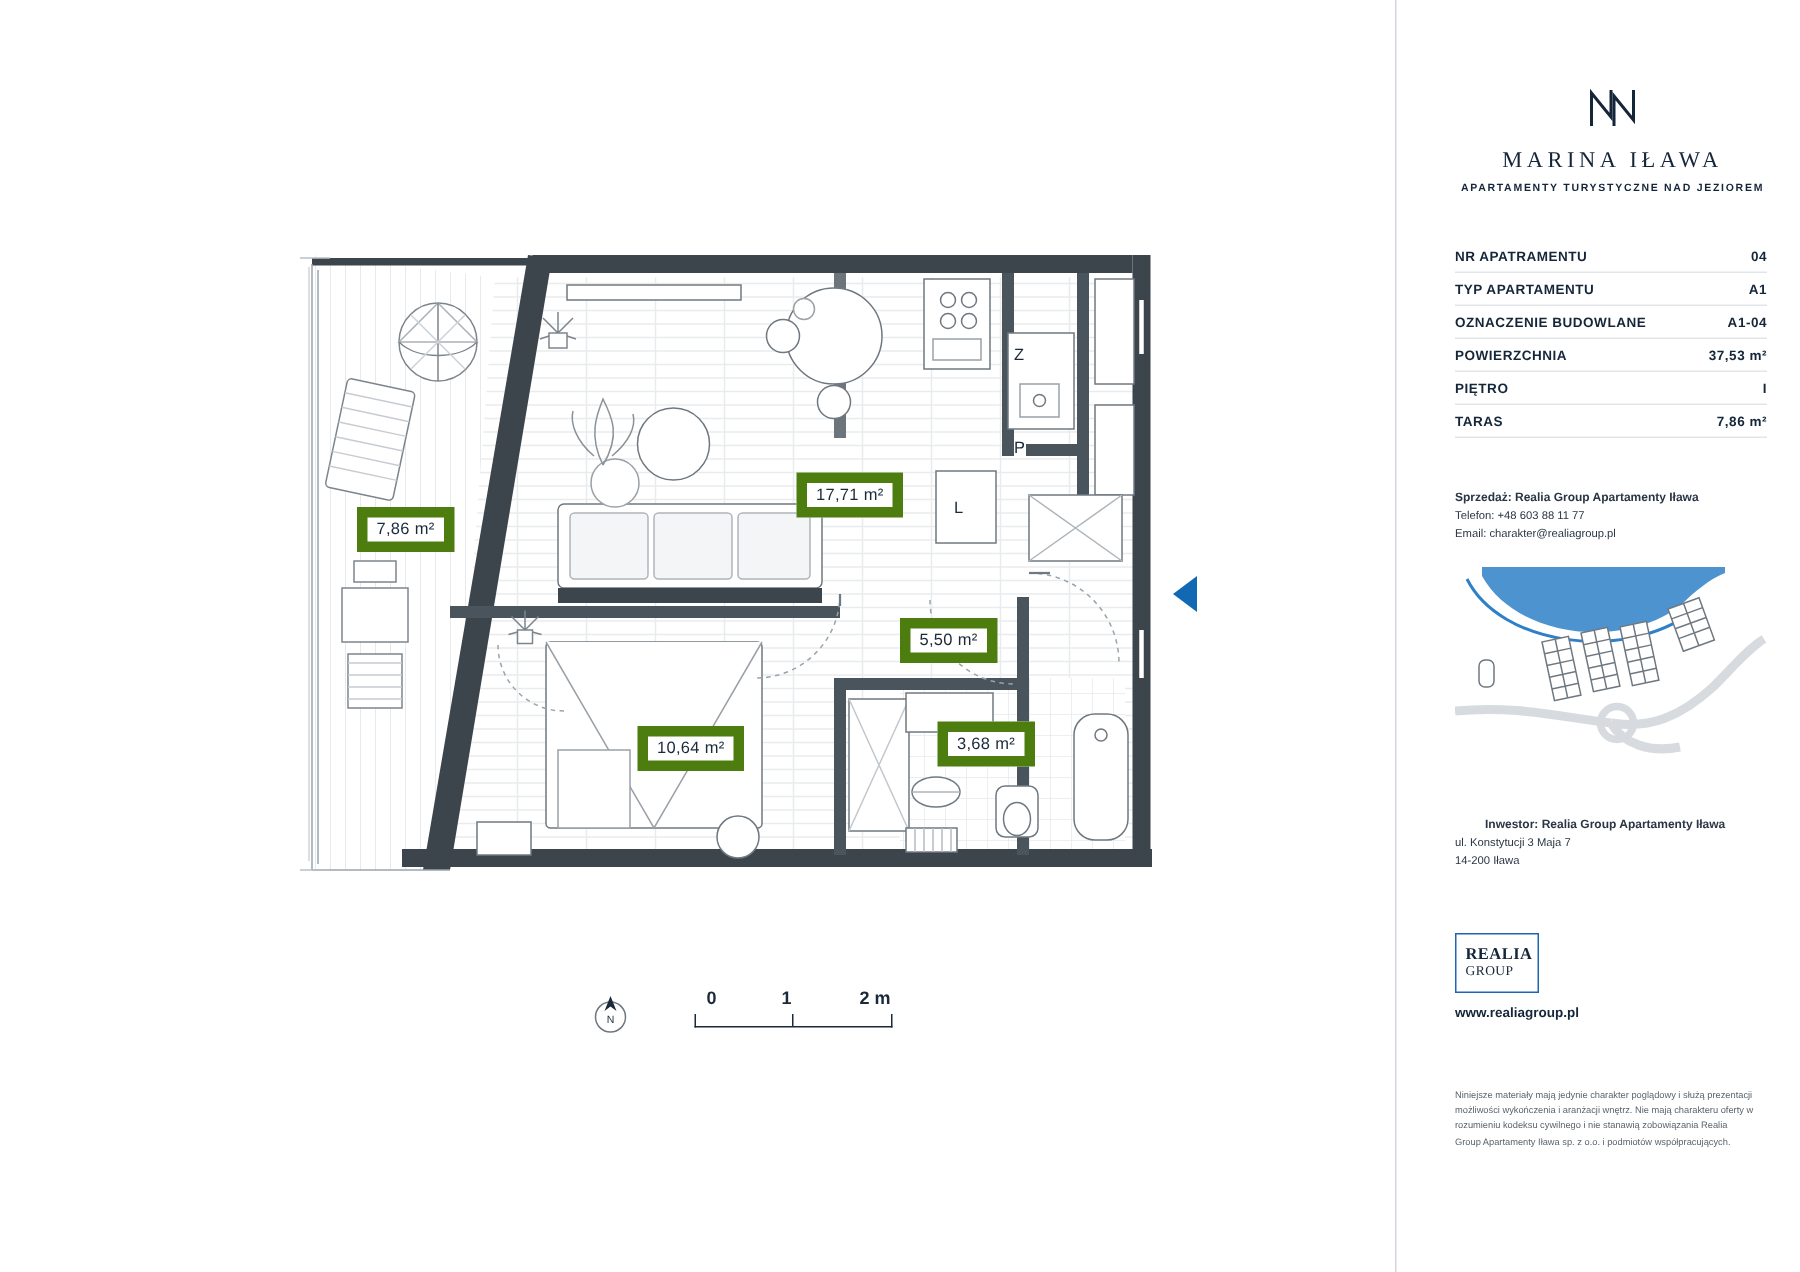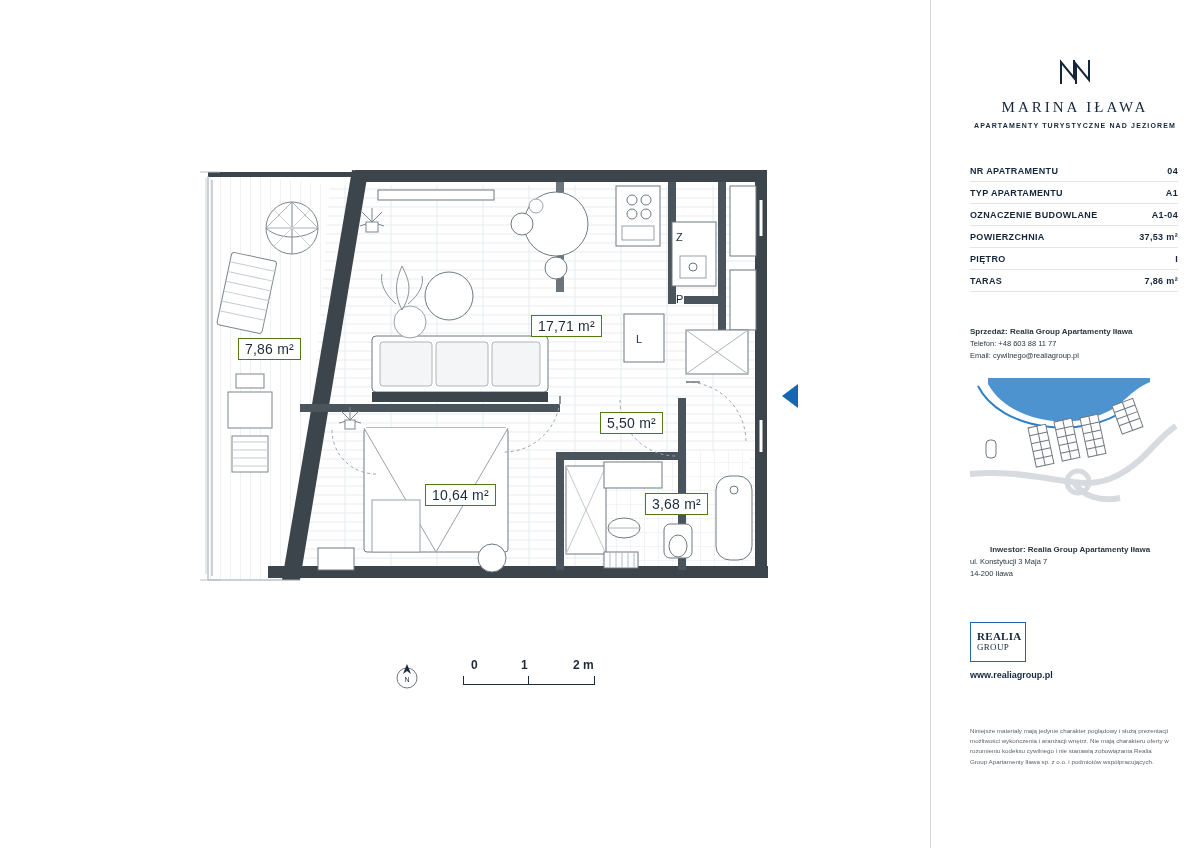--- a/index.html
+++ b/index.html
@@ -37,22 +37,22 @@
     left: 0;
     top: 0;
     width: 930px;
     height: 848px;
   }
   .plan-svg { position: absolute; left: 0; top: 0; }
 
   .room-label {
     position: absolute;
     background: #ffffff;
-    border: 1px solid #4d7c0f;
-    font-size: 14px;
+    border: 7px solid #4d7c0f;
+    font-size: 11px;
     color: #1b2a3a;
     padding: 2px 6px;
     letter-spacing: .2px;
     white-space: nowrap;
   }
 
   .scalebar {
     position: absolute;
     left: 463px;
     top: 660px;
@@ -433,21 +433,21 @@
       <g stroke="#ffffff" stroke-width="3">
         <path d="M761 200 V236"></path>
         <path d="M761 420 V452"></path>
       </g>
     </svg>
 
     <div class="room-label" style="left:238px; top:338px;">7,86 m²</div>
     <div class="room-label" style="left:531px; top:315px;">17,71 m²</div>
     <div class="room-label" style="left:600px; top:412px;">5,50 m²</div>
     <div class="room-label" style="left:425px; top:484px;">10,64 m²</div>
-    <div class="room-label" style="left:645px; top:481px;margin-top:12px;">3,68 m²</div>
+    <div class="room-label" style="left:625px; top:481px;">3,68 m²</div>
 
     <div class="room-label" style="left:676px; top:231px; border:none; font-size:11px; padding:0;">Z</div>
     <div class="room-label" style="left:676px; top:293px; border:none; font-size:11px; padding:0;">P</div>
     <div class="room-label" style="left:636px; top:333px; border:none; font-size:11px; padding:0;">L</div>
 
     <div class="entry-arrow"></div>
 
     <div class="compass">
       <svg width="28" height="28" viewBox="0 0 28 28">
         <circle cx="14" cy="16" r="10" fill="none" stroke="#6f7880" stroke-width="1"></circle>
@@ -503,21 +503,21 @@
       </div>
       <div class="spec-row">
         <span>TARAS</span>
         <span class="val">7,86 m²</span>
       </div>
     </div>
 
     <div class="contact">
       <div class="strong">Sprzedaż: Realia Group Apartamenty Iława</div>
       <div>Telefon: +48 603 88 11 77</div>
-      <div>Email: cywilnego@realiagroup.pl</div>
+      <div>Email: charakter@realiagroup.pl</div>
     </div>
 
     <div class="sitemap">
       <svg width="212" height="130" viewBox="0 0 212 130">
         <rect x="0" y="0" width="212" height="130" fill="#ffffff"></rect>
 
         <path d="M18 6 C 40 46, 110 56, 150 26 C 160 16, 170 8, 180 4 L 180 0 L 18 0 Z" fill="#2e80c8" opacity="0.85"></path>
         <path d="M8 8 C 30 52, 112 64, 158 30" fill="none" stroke="#2e80c8" stroke-width="2"></path>
 
         <g stroke="#d7dbdf" stroke-width="6" fill="none">

